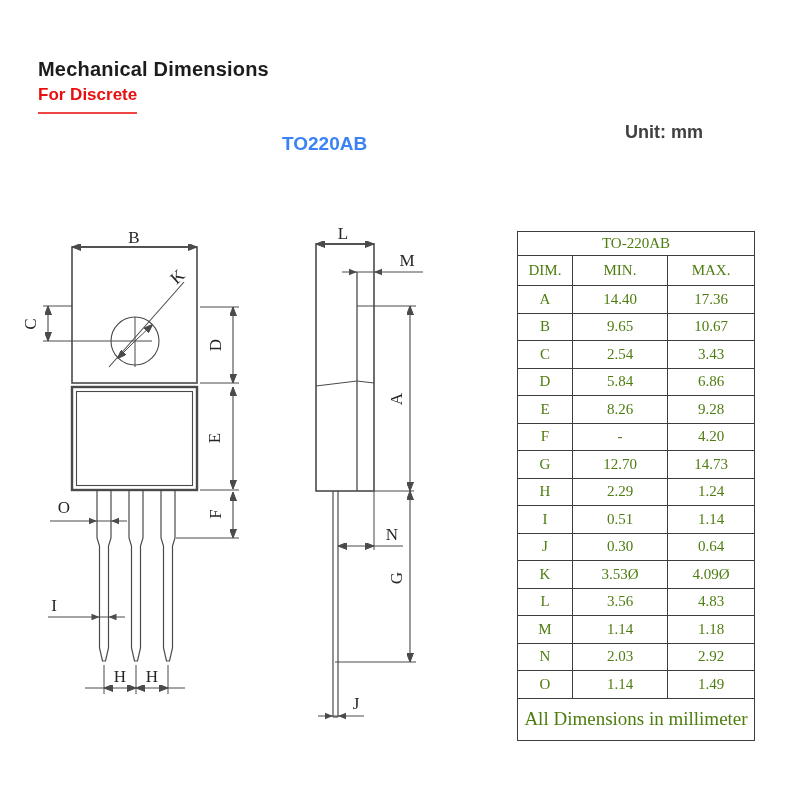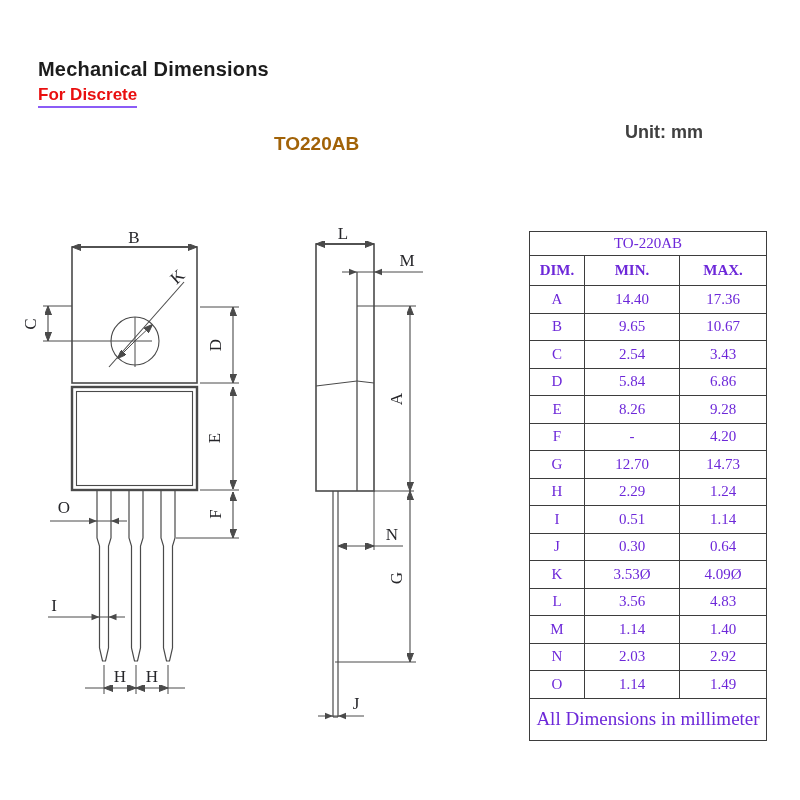--- a/index.html
+++ b/index.html
@@ -2,42 +2,42 @@
 <html><head>
 <meta charset="utf-8">
 <style>
   html,body{margin:0;padding:0;}
   body{
     width:800px;height:800px;position:relative;background:#ffffff;
     font-family:"Liberation Sans",sans-serif;overflow:hidden;
   }
   .abs{position:absolute;}
   #page-title{left:38px;top:58px;font-size:20px;font-weight:bold;color:#1c1c1c;letter-spacing:.2px;}
-  #page-subtitle{left:38px;top:85px;font-size:17px;font-weight:bold;color:#e90f0f;border-bottom:2px solid #8b5cf6;padding-bottom:1px;}
-  #package-name{left:274px;top:133px;font-size:19px;font-weight:bold;color:#a16207;}
+  #page-subtitle{left:38px;top:85px;font-size:17px;font-weight:bold;color:#e90f0f;border-bottom:2px solid #ef4444;padding-bottom:7px;}
+  #package-name{left:282px;top:133px;font-size:19px;font-weight:bold;color:#3b82f6;}
   #unit-label{left:625px;top:122px;font-size:18px;font-weight:bold;color:#404040;}
 
   svg{position:absolute;left:0;top:0;}
   svg line, svg rect, svg circle, svg path, svg polyline{stroke:#4a4a4a;}
   .dim-label{font-family:"Liberation Serif",serif;font-size:17px;fill:#26262a;stroke:none;}
 
   #dim-table{
-    position:absolute;left:529px;top:231px;width:237px;
+    position:absolute;left:517px;top:231px;width:237px;
     border-collapse:collapse;table-layout:fixed;
-    font-family:"Liberation Serif",serif;color:#6d28d9;
+    font-family:"Liberation Serif",serif;color:#4d7c0f;
   }
   #dim-table col.c-dim{width:55px;}
   #dim-table col.c-min{width:95px;}
   #dim-table col.c-max{width:87px;}
   #dim-table th,#dim-table td{
     border:1.6px solid #3d3d3d;text-align:center;vertical-align:middle;
     padding:0;font-weight:normal;font-size:15px;
   }
   #dim-table tr.t-title th{height:23px;font-size:15px;}
-  #dim-table tr.t-colhead th{height:29px;font-weight:bold;}
+  #dim-table tr.t-colhead th{height:29px;}
   #dim-table tbody tr{height:27.5px;}
   #dim-table tfoot td{height:41px;font-size:19px;}
 </style>
 </head>
 <body>
 
 <div class="abs" id="page-title">Mechanical Dimensions</div>
 <div class="abs" id="page-subtitle">For Discrete</div>
 <div class="abs" id="package-name">TO220AB</div>
 <div class="abs" id="unit-label">Unit: mm</div>
@@ -221,21 +221,21 @@
         <td>4.09Ø</td>
       </tr>
       <tr>
         <td>L</td>
         <td>3.56</td>
         <td>4.83</td>
       </tr>
       <tr>
         <td>M</td>
         <td>1.14</td>
-        <td>1.40</td>
+        <td>1.18</td>
       </tr>
       <tr>
         <td>N</td>
         <td>2.03</td>
         <td>2.92</td>
       </tr>
       <tr>
         <td>O</td>
         <td>1.14</td>
         <td>1.49</td>

